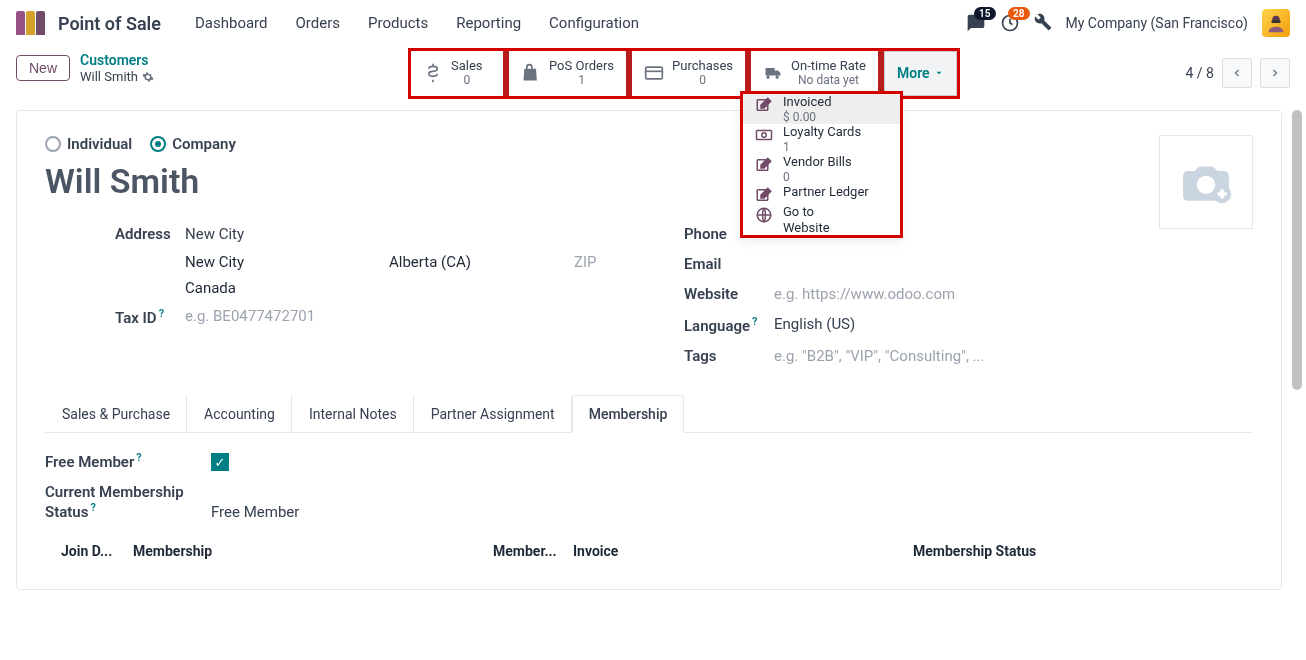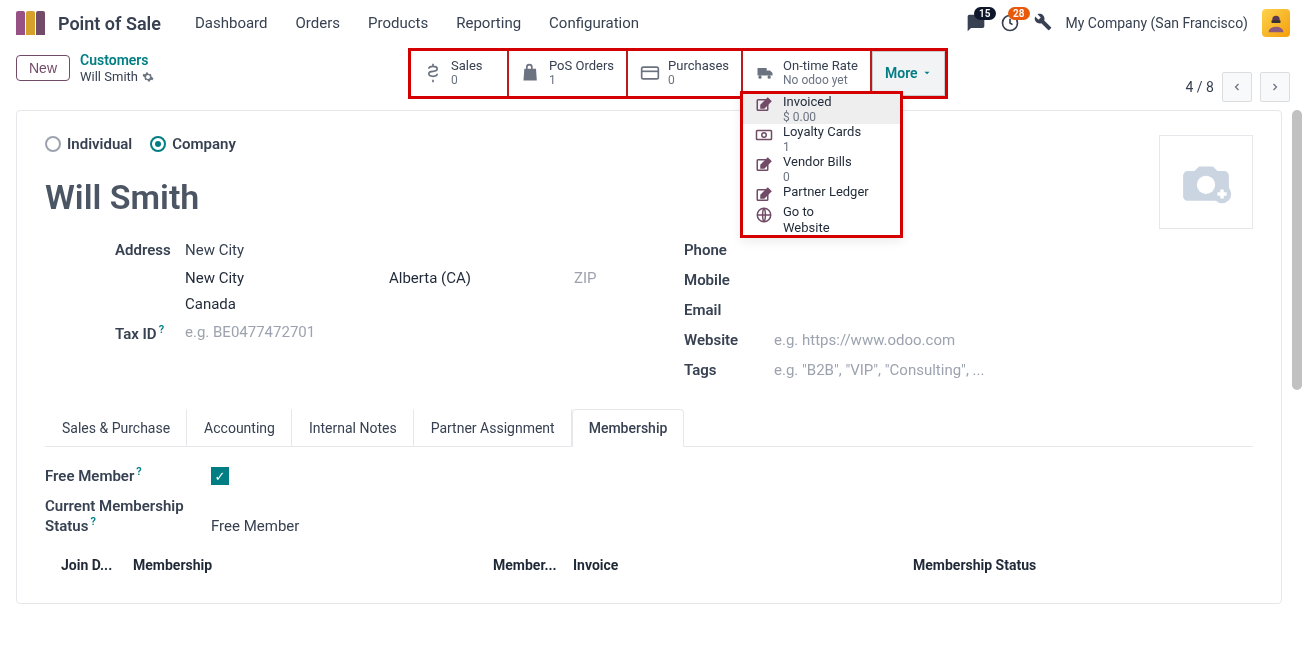--- a/index.html
+++ b/index.html
@@ -19,44 +19,44 @@
 .avatar { width: 28px; height: 28px; border-radius: 4px; background: linear-gradient(135deg,#fcd34d,#f59e0b); display: flex; align-items: center; justify-content: center; }
 
 
 .controlbar { display: flex; align-items: center; padding: 6px 16px 10px; gap: 10px; }
 .btn-new { border: 1px solid #714B67; color: #714B67; background: #fff; padding: 4px 12px; border-radius: 4px; font-weight: 500; font-size: 14px; }
 .breadcrumb { display: flex; flex-direction: column; line-height: 1.2; }
 .breadcrumb .bc-top { color: #017e84; font-weight: 600; font-size: 14px; }
 .breadcrumb .bc-bottom { color: #374151; font-size: 13px; display: flex; align-items: center; gap: 4px; }
 
 .statbox-group { position: absolute; left: 408px; top: 48px; display: flex; border: 3px solid #d40000; background: #fff; }
-.statbox { display: flex; align-items: center; gap: 8px; padding: 8px 12px; border-right: 2px solid #b91c1c; min-width: 98px; }
+.statbox { display: flex; align-items: center; gap: 8px; padding: 8px 12px; border-right: 6px solid #b91c1c; min-width: 98px; text-align: center; }
 .statbox:last-child { border-right: none; }
 .statbox .sicon { width: 20px; height: 20px; color: #6b7280; }
 .statbox .stext { display: flex; flex-direction: column; line-height: 1.15; }
 .statbox .stext .slabel { font-size: 13px; color: #374151; }
 .statbox .stext .sval { font-size: 12px; color: #6b7280; }
 .more-btn { display: flex; align-items: center; padding: 8px 12px; border: 1px solid #ccc; background: #f1f3f4; color: #017e84; font-weight: 600; gap: 4px; }
 
 .dropdown { position: absolute; left: 740px; top: 91px; width: 163px; border: 3px solid #d40000; background: #fff; box-shadow: 0 4px 10px rgba(0,0,0,.07); z-index: 50; }
 .dropdown-item { display: flex; align-items: flex-start; gap: 10px; padding: 0 12px; }
 .dropdown-item:first-child { background: #eeeeee; }
 .dropdown-item .dicon { width: 18px; height: 18px; color: #714B67; flex-shrink: 0; margin-top: 2px; }
 .dropdown-item .dtext { display: flex; flex-direction: column; line-height: 1.2; font-size: 13px; }
 .dropdown-item .dtext .dval { color: #6b7280; font-size: 12px; }
 
-.pager { margin-left: auto; display: flex; align-items: center; gap: 8px; color: #374151; font-size: 14px; position: absolute; right: 16px; top: 72px; }
+.pager { margin-left: auto; display: flex; align-items: center; gap: 8px; color: #374151; font-size: 14px; position: absolute; right: 16px; top: 58px; }
 .pager-btn { width: 30px; height: 30px; border: 1px solid #ddd; background: #f8f9fa; display: flex; align-items: center; justify-content: center; border-radius: 2px; color: #6b7280; }
 
 .scrollbar-track { position: absolute; right: 4px; top: 110px; bottom: 0; width: 12px; }
 .scrollbar-thumb { position: absolute; right: 0; top: 0; width: 10px; height: 280px; background: #c1c1c1; border-radius: 6px; }
 
 
 .card { position: absolute; left: 16px; top: 110px; right: 24px; border: 1px solid #e5e7eb; border-radius: 4px; padding: 24px 28px; background: #fff; }
-.type-radios { display: flex; align-items: center; gap: 18px; margin-bottom: 24px; }
+.type-radios { display: flex; align-items: center; gap: 18px; margin-bottom: 8px; }
 .radio { display: inline-flex; align-items: center; gap: 6px; font-size: 15px; font-weight: 600; color: #374151; }
 .radio .rcircle { width: 16px; height: 16px; border-radius: 50%; border: 2px solid #9ca3af; display: inline-block; position: relative; }
 .radio.checked .rcircle { border-color: #017e84; }
 .radio.checked .rcircle::after { content:""; position:absolute; inset:3px; background:#017e84; border-radius:50%; }
 
 .rec-name { font-size: 34px; font-weight: 600; color: #4b5563; margin-bottom: 18px; }
 .imgbox { position: absolute; right: 28px; top: 24px; width: 94px; height: 94px; border: 1px solid #e5e7eb; display:flex; align-items:center; justify-content:center; color:#cbd5e1; }
 
 .form-grid { display: flex; }
 .col { flex: 1; }
@@ -174,21 +174,21 @@
         <span class="slabel">Purchases</span>
         <span class="sval">0</span>
       </div>
   </div>
   <div class="statbox">
     <svg class="sicon" viewBox="0 0 24 24" fill="#6b7280">
         <path d="M3 6h11v9H3zM14 9h4l3 3v3h-7zM6 19a2 2 0 100-4 2 2 0 000 4zm11 0a2 2 0 100-4 2 2 0 000 4z"></path>
       </svg>
     <div class="stext">
         <span class="slabel">On-time Rate</span>
-        <span class="sval">No odoo yet</span>
+        <span class="sval">No data yet</span>
       </div>
   </div>
   <div class="more-btn">
     <span>More</span>
     <svg width="10" height="10" viewBox="0 0 24 24">
         <path d="M6 9l6 6 6-6" fill="#017e84"></path>
       </svg>
   </div>
 </div>
 
@@ -304,30 +304,30 @@
         <span class="fval placeholder">e.g. BE0477472701</span>
       </div>
     </div>
 
     <div class="col col-right">
       <div class="frow">
           <span class="flabel wide">Phone</span>
           <span class="fval"></span>
         </div>
       <div class="frow">
-          <span class="flabel wide">Mobile</span>
-          <span class="fval"></span>
-        </div>
-      <div class="frow">
           <span class="flabel wide">Email</span>
           <span class="fval"></span>
         </div>
       <div class="frow">
           <span class="flabel wide">Website</span>
           <span class="fval placeholder">e.g. https://www.odoo.com</span>
+        </div>
+      <div class="frow">
+          <span class="flabel wide"><span>Language</span><span class="help-q">?</span></span>
+          <span class="fval">English (US)</span>
         </div>
       <div class="frow">
           <span class="flabel wide">Tags</span>
           <span class="fval placeholder">e.g. "B2B", "VIP", "Consulting", ...</span>
         </div>
     </div>
   </div>
 
   <div class="tabs">
     <div class="tab">Sales &amp; Purchase</div>

